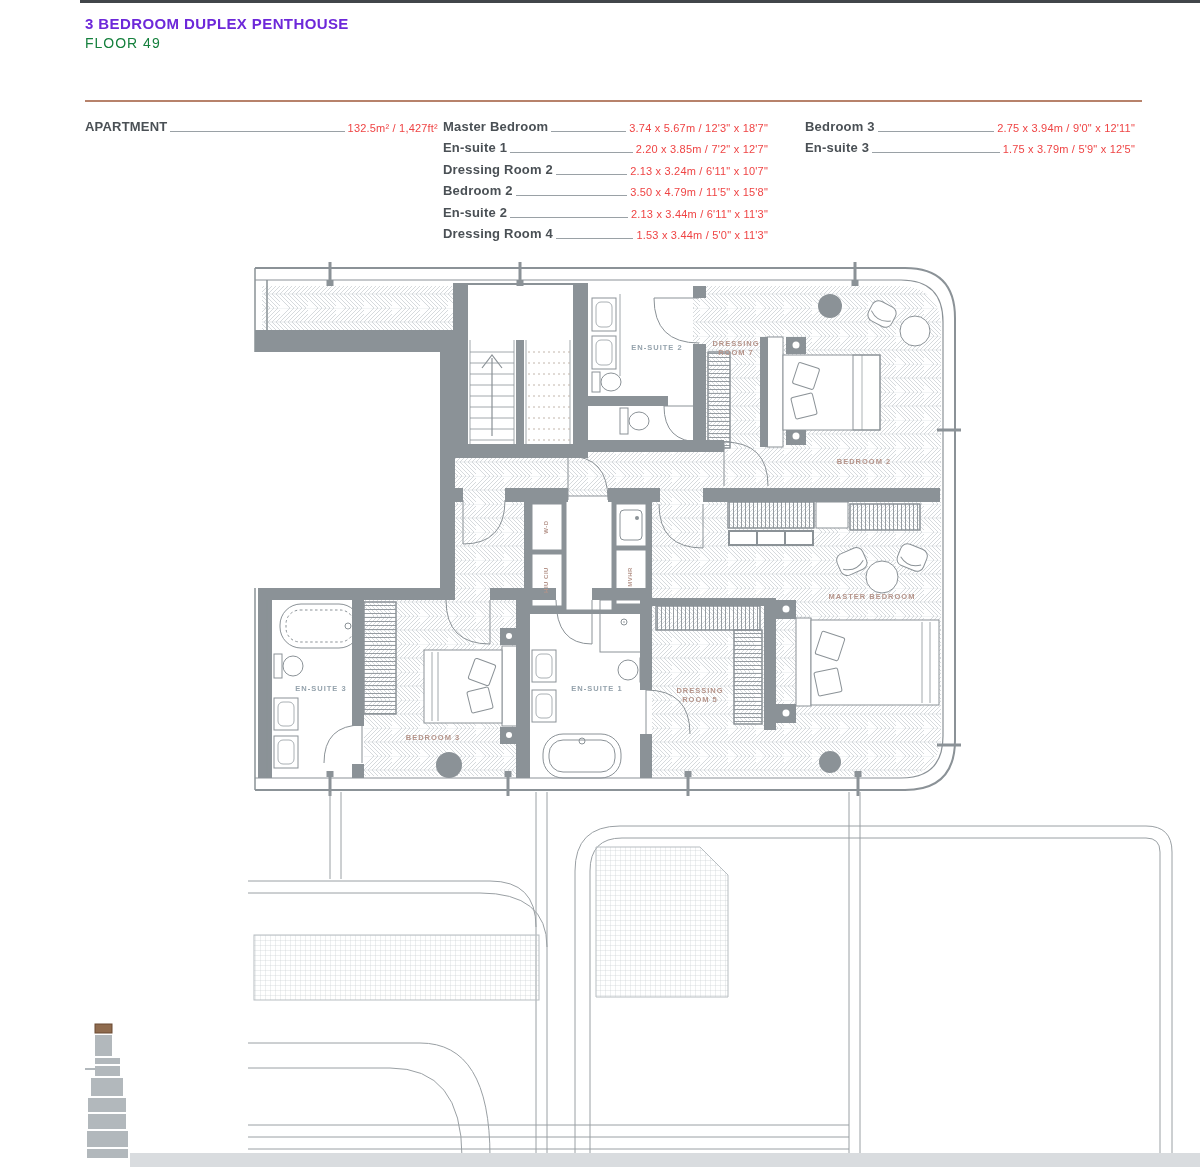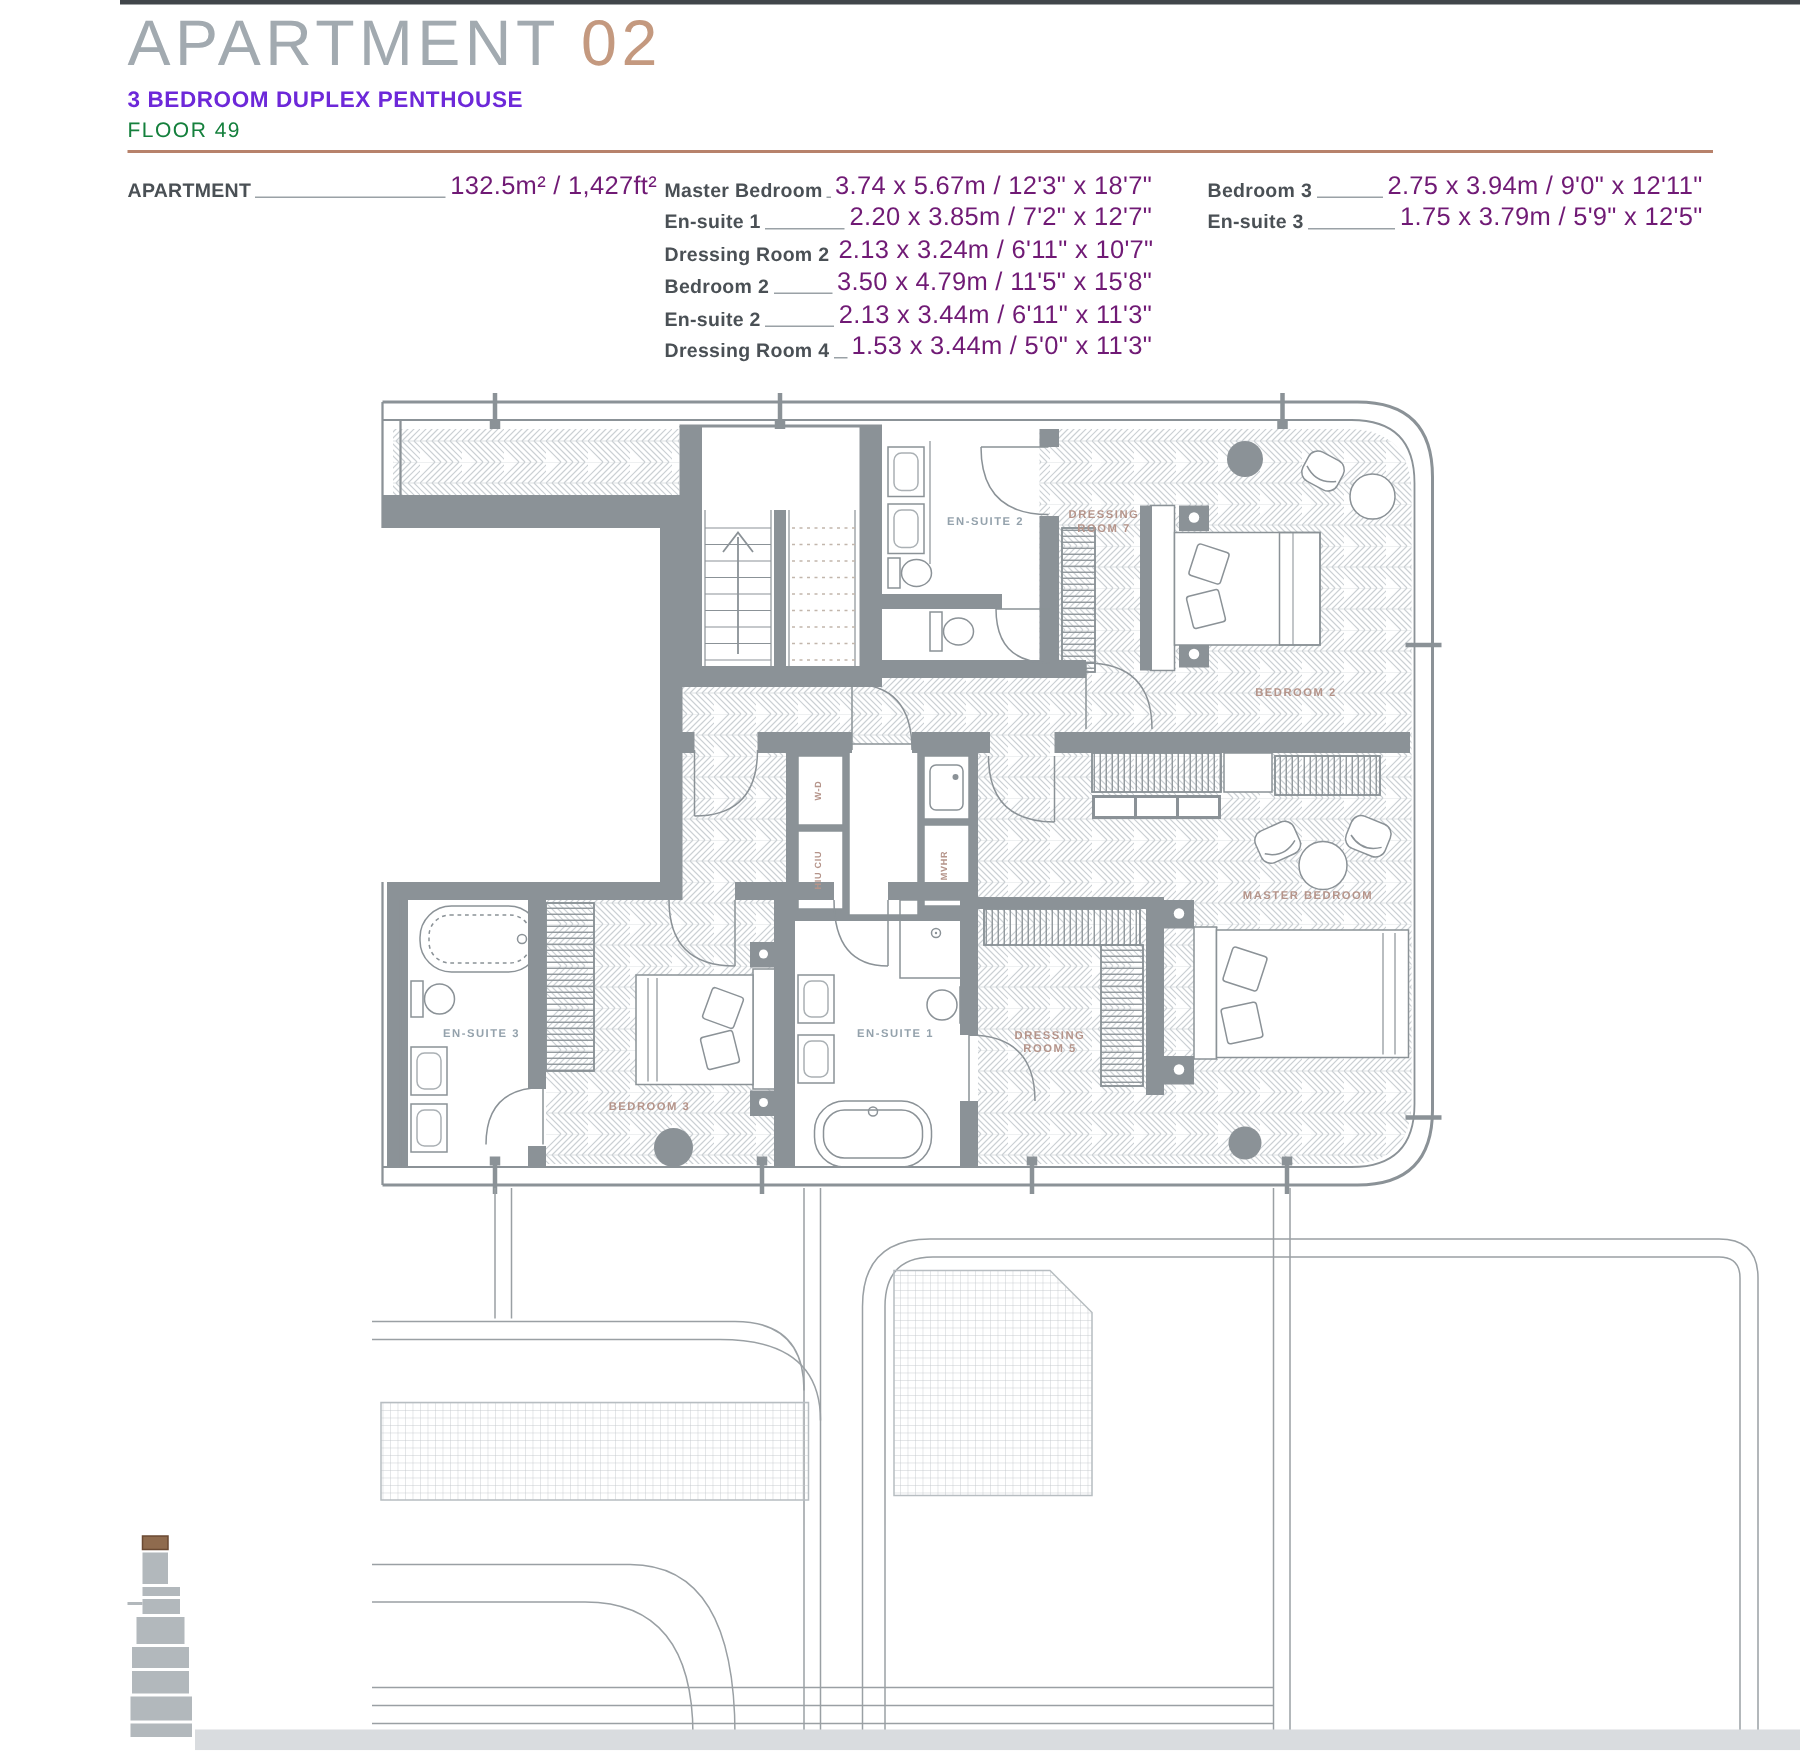--- a/index.html
+++ b/index.html
@@ -16,37 +16,36 @@
   .rule{position:absolute;left:85px;top:100px;width:1057px;height:2px;background:#b7826b;}
 
   
   .col{position:absolute;top:112px;}
   .col1{left:85px;width:353px;}
   .col2{left:443px;width:325px;}
   .col3{left:805px;width:330px;}
   .drow{display:flex;align-items:flex-end;height:21.5px;}
   .drow .lbl{font-size:13px;font-weight:700;color:#4a5055;letter-spacing:.2px;white-space:nowrap;}
   .drow .lead{flex:1;border-bottom:1px solid #9aa1a6;margin:0 3px 2px 3px;height:1px;}
-  .drow .val{font-size:17px;color:#701a75;letter-spacing:.2px;white-space:nowrap;}
+  .drow .val{font-size:11px;color:#ef4444;letter-spacing:.2px;white-space:nowrap;}
 
   
   .plan-svg{position:absolute;left:0;top:0;width:1200px;height:1167px;}
   .plan-label{position:absolute;transform:translate(-50%,-50%);font-size:7.5px;font-weight:700;
               letter-spacing:1px;white-space:nowrap;text-align:center;line-height:1.25;}
   .warm{color:#b5948a;} .cool{color:#94a2ac;}
   .rot{transform:translate(-50%,-50%) rotate(-90deg);font-size:6px;letter-spacing:.5px;}
 </style>
 </head>
 <body>
 
 <div class="page">
   <div class="top-edge"></div>
 
   <div class="hdr">
-    <h1><span>APARTMENT</span> <span class="num">02</span></h1>
     <div class="sub">3 BEDROOM DUPLEX PENTHOUSE</div>
     <div class="floor">FLOOR 49</div>
   </div>
   <div class="rule"></div>
 
   <div class="col col1">
     <div class="drow">
       <span class="lbl">APARTMENT</span>
       <span class="lead"></span>
       <span class="val">132.5m² / 1,427ft²</span>

